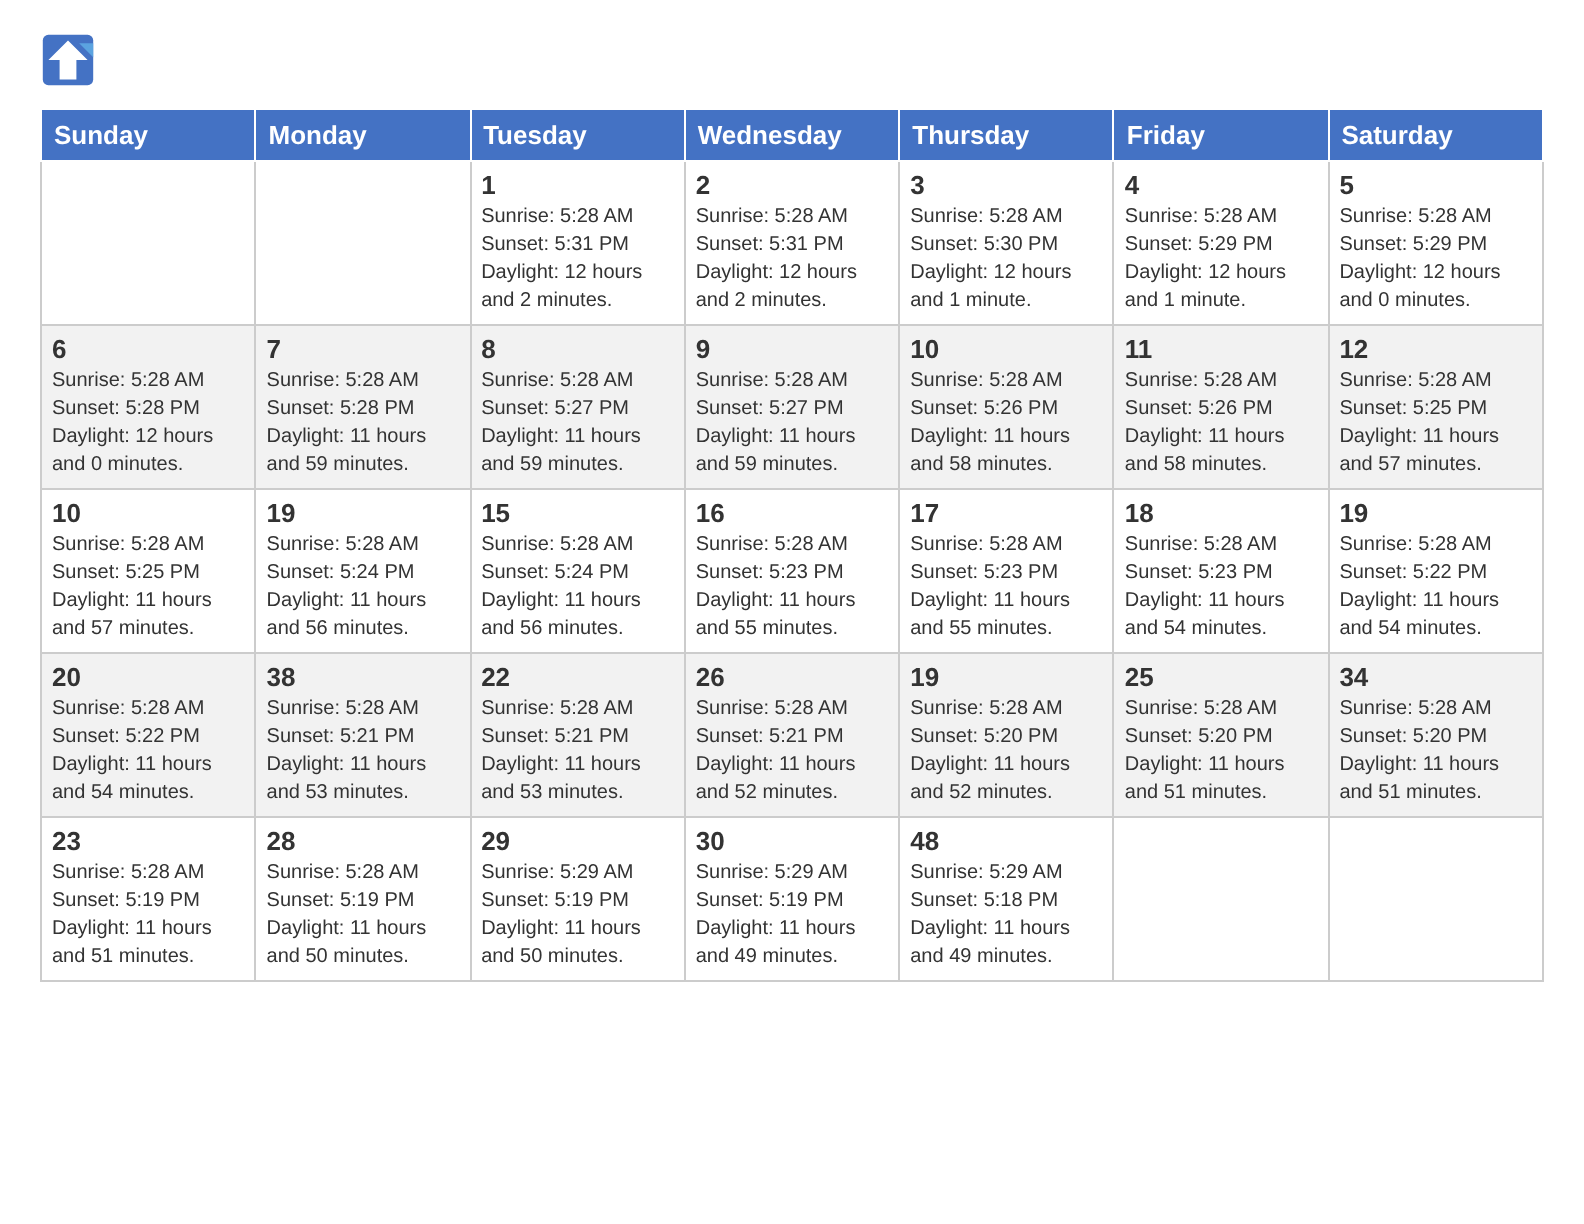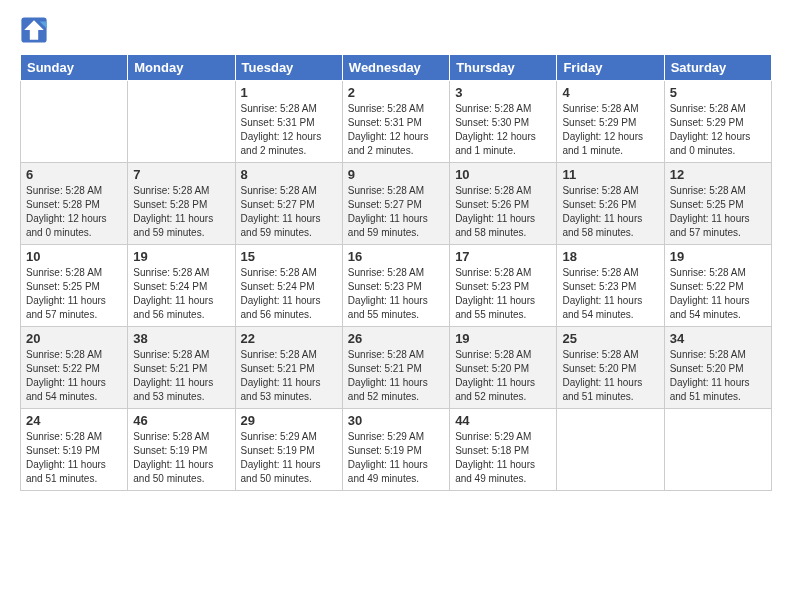--- a/index.html
+++ b/index.html
@@ -239,37 +239,37 @@
             <span class="day-number">25</span>
             <div class="cell-content">Sunrise: 5:28 AM<br>Sunset: 5:20 PM<br>Daylight: 11 hours and 51 minutes.</div>
           </td>
           <td>
             <span class="day-number">34</span>
             <div class="cell-content">Sunrise: 5:28 AM<br>Sunset: 5:20 PM<br>Daylight: 11 hours and 51 minutes.</div>
           </td>
         </tr>
         <tr>
           <td>
-            <span class="day-number">24</span>
+            <span class="day-number">23</span>
             <div class="cell-content">Sunrise: 5:28 AM<br>Sunset: 5:19 PM<br>Daylight: 11 hours and 51 minutes.</div>
           </td>
           <td>
-            <span class="day-number">46</span>
+            <span class="day-number">28</span>
             <div class="cell-content">Sunrise: 5:28 AM<br>Sunset: 5:19 PM<br>Daylight: 11 hours and 50 minutes.</div>
           </td>
           <td>
             <span class="day-number">29</span>
             <div class="cell-content">Sunrise: 5:29 AM<br>Sunset: 5:19 PM<br>Daylight: 11 hours and 50 minutes.</div>
           </td>
           <td>
             <span class="day-number">30</span>
             <div class="cell-content">Sunrise: 5:29 AM<br>Sunset: 5:19 PM<br>Daylight: 11 hours and 49 minutes.</div>
           </td>
           <td>
-            <span class="day-number">44</span>
+            <span class="day-number">48</span>
             <div class="cell-content">Sunrise: 5:29 AM<br>Sunset: 5:18 PM<br>Daylight: 11 hours and 49 minutes.</div>
           </td>
           <td class="empty-cell"></td>
           <td class="empty-cell"></td>
         </tr>
       </tbody>
   </table>
 </div>
 
 </body></html>

